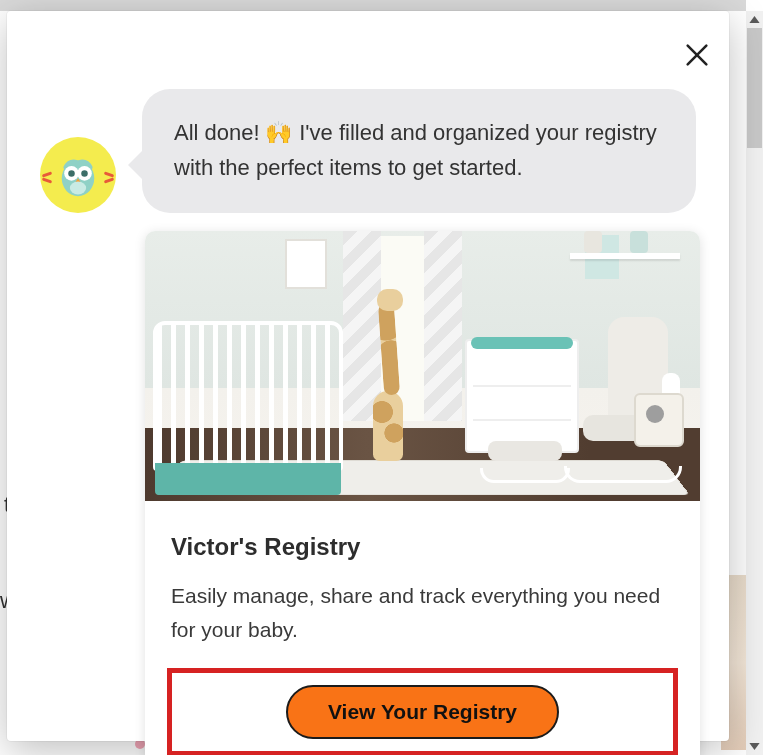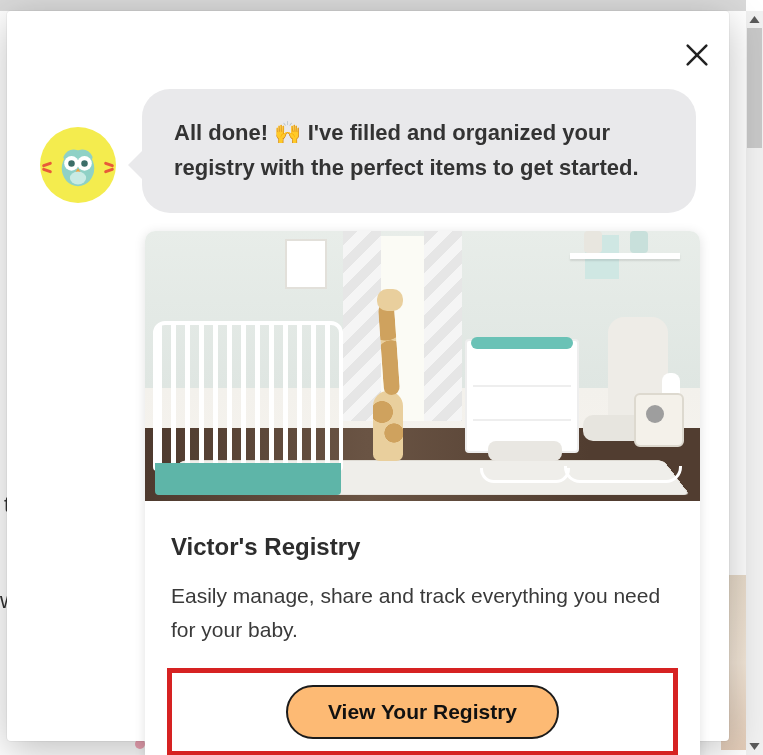--- a/index.html
+++ b/index.html
@@ -105,23 +105,22 @@
   }
   .close-btn svg { width: 100%; height: 100%; display: block; }
 
   
   .chat-row {
     position: absolute;
     top: 78px;
     left: 33px;
     right: 33px;
     display: flex;
-    align-items: center;
+    align-items: flex-end;
     gap: 26px;
-    font-weight: bold;
   }
   .avatar {
     width: 76px;
     height: 76px;
     border-radius: 50%;
     background: #f4ec4e;
     flex: 0 0 76px;
     display: flex;
     align-items: center;
     justify-content: center;
@@ -322,21 +321,21 @@
     justify-content: center;
   }
   .cta-btn {
     display: inline-flex;
     align-items: center;
     justify-content: center;
     height: 54px;
     padding: 0 40px;
     border: 2px solid #1b1b1b;
     border-radius: 30px;
-    background: #fdba74;
+    background: #f97316;
     font-size: 21px;
     font-weight: 700;
     color: #111;
     cursor: pointer;
     white-space: nowrap;
   }
 </style>
 </head>
 <body>
 

